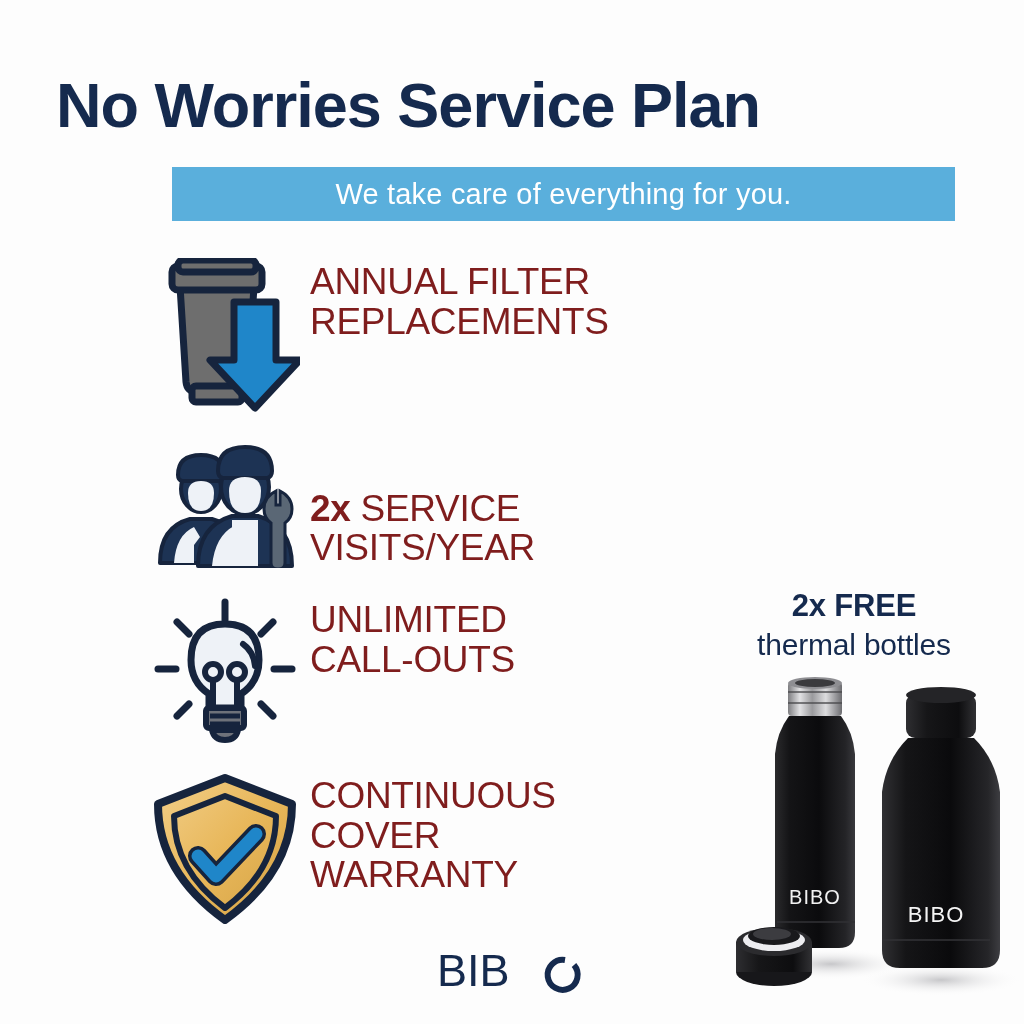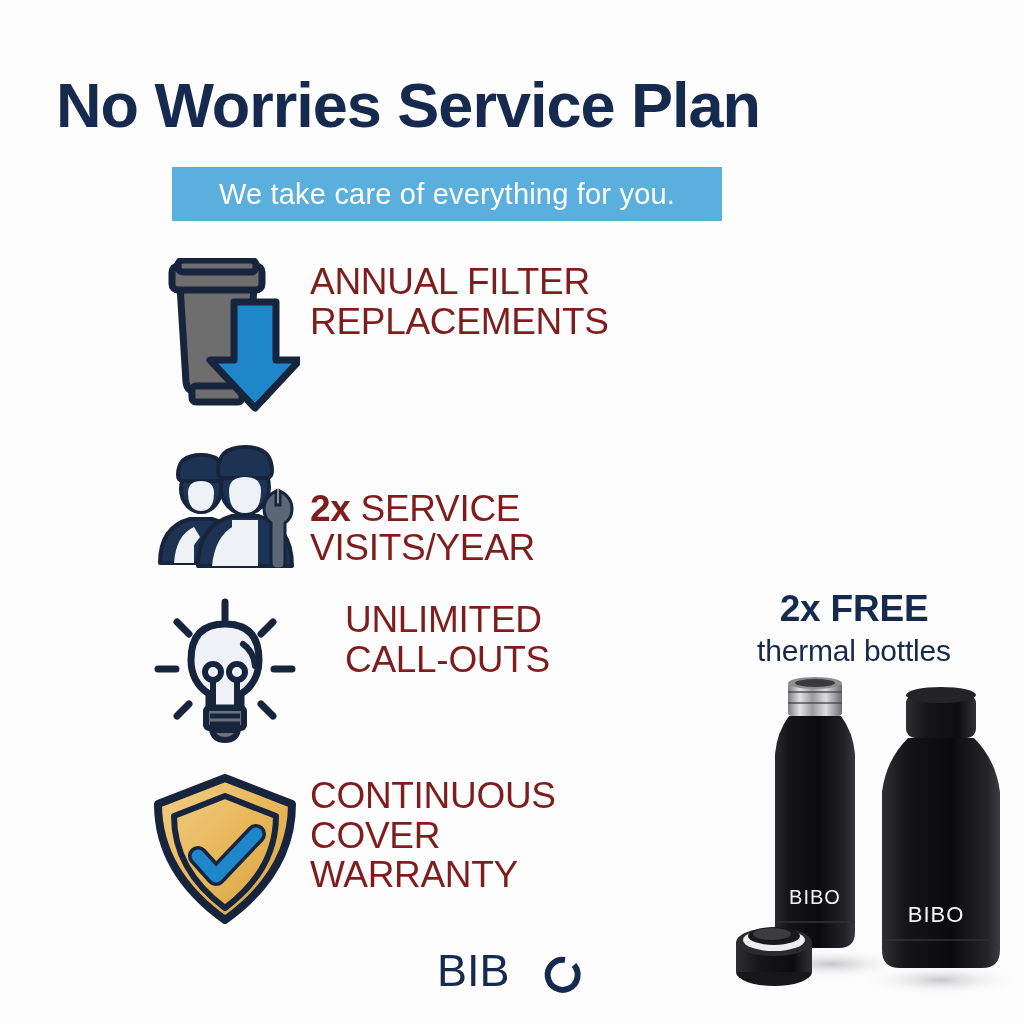--- a/index.html
+++ b/index.html
@@ -16,47 +16,47 @@
   .title{
     position:absolute;left:0;top:74px;width:816px;
     text-align:center;
     font-size:63px;line-height:1.0;
     font-weight:bold;
     letter-spacing:-1px;
     color:#152a4e;
     white-space:nowrap;
   }
   .subtitle-band{
-    position:absolute;left:172px;top:167px;width:550px;height:54px;
+    position:absolute;left:172px;top:167px;width:783px;height:54px;
     background:#5aafdc;
     display:flex;align-items:center;justify-content:center;
   }
   .subtitle-text{
     font-size:29px;color:#ffffff;letter-spacing:0.2px;white-space:nowrap;
   }
 
   
   .features{position:absolute;left:0;top:0;width:1024px;height:1024px;}
   .feature{position:absolute;display:flex;align-items:flex-start;}
   .feat-icon{width:170px;flex:0 0 170px;display:flex;justify-content:center;}
   .feat-text{
     font-size:37px;line-height:1.07;color:#7f1d1d;
     letter-spacing:-0.3px;font-weight:400;
     padding-top:4px;
   }
   .feat-text .num{font-weight:700;}
 
   #feature-0{left:140px;top:258px;}
   #feature-1{left:140px;top:443px;align-items:flex-end;}
-  #feature-2{left:140px;top:596px;gap:35px;}
+  #feature-2{left:140px;top:596px;}
   #feature-3{left:140px;top:772px;}
 
   
   .promo{position:absolute;left:694px;top:588px;width:320px;text-align:center;}
-  .promo-head{font-size:37px;font-weight:bold;color:#152a4e;letter-spacing:-0.2px;}
+  .promo-head{font-size:31px;font-weight:bold;color:#152a4e;letter-spacing:-0.2px;}
   .promo-sub{font-size:30px;color:#152a4e;margin-top:4px;letter-spacing:-0.2px;}
 
   .bottles{position:absolute;left:736px;top:672px;width:288px;height:330px;text-align:center;}
 
   
   .brand{
     position:absolute;left:0;top:948px;width:1024px;text-align:center;
   }
   .brand svg{display:inline-block;}
 </style>

